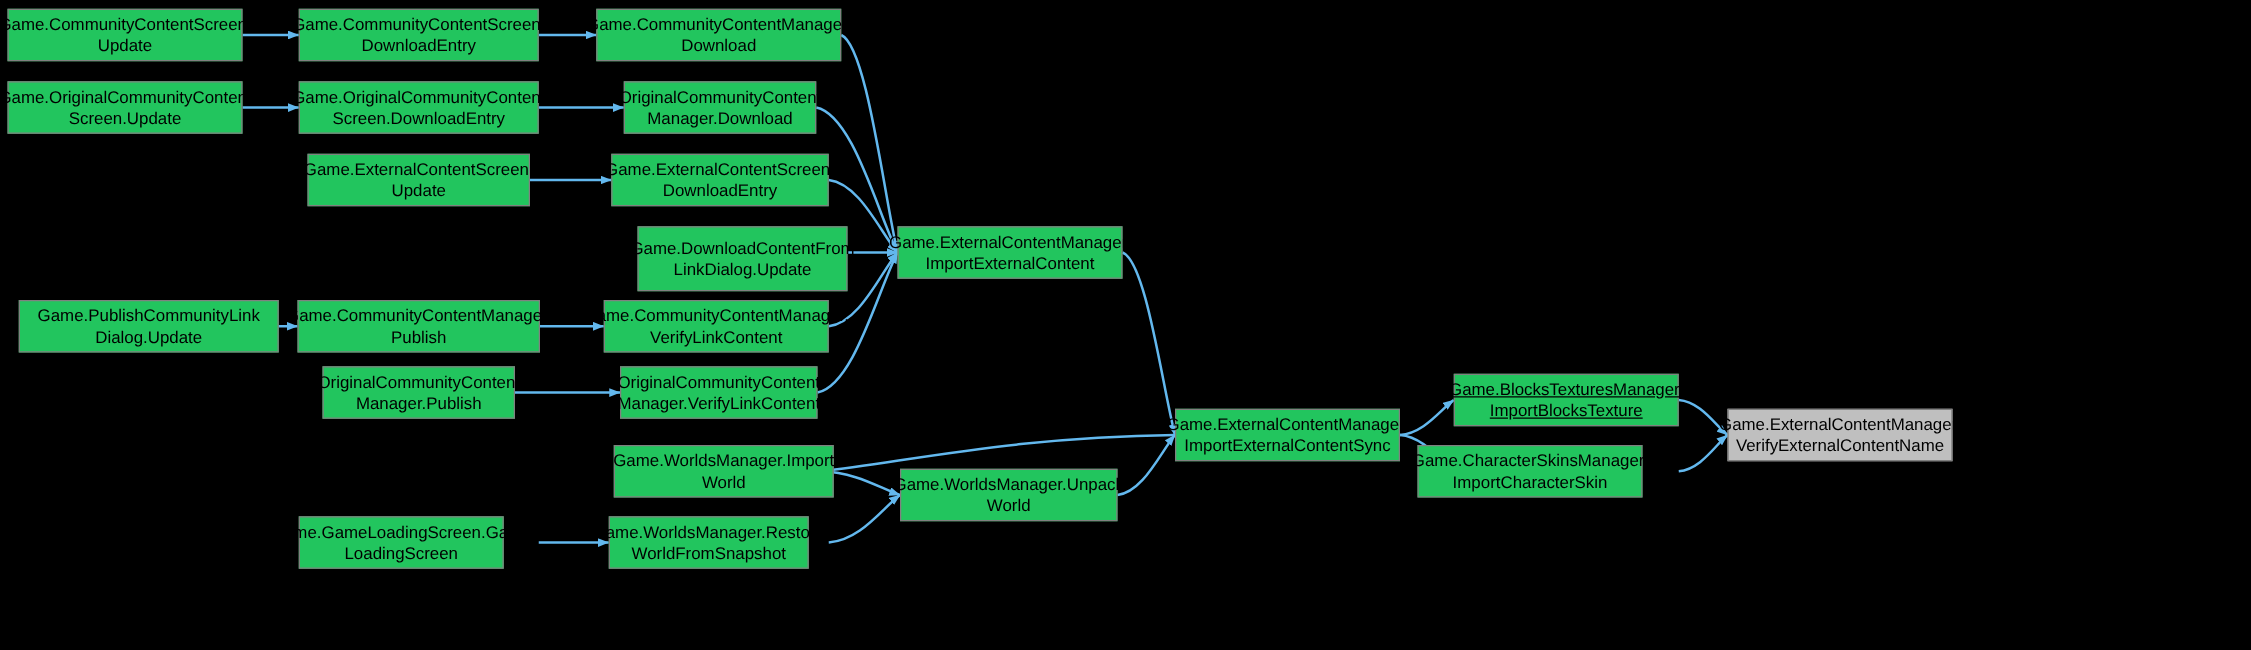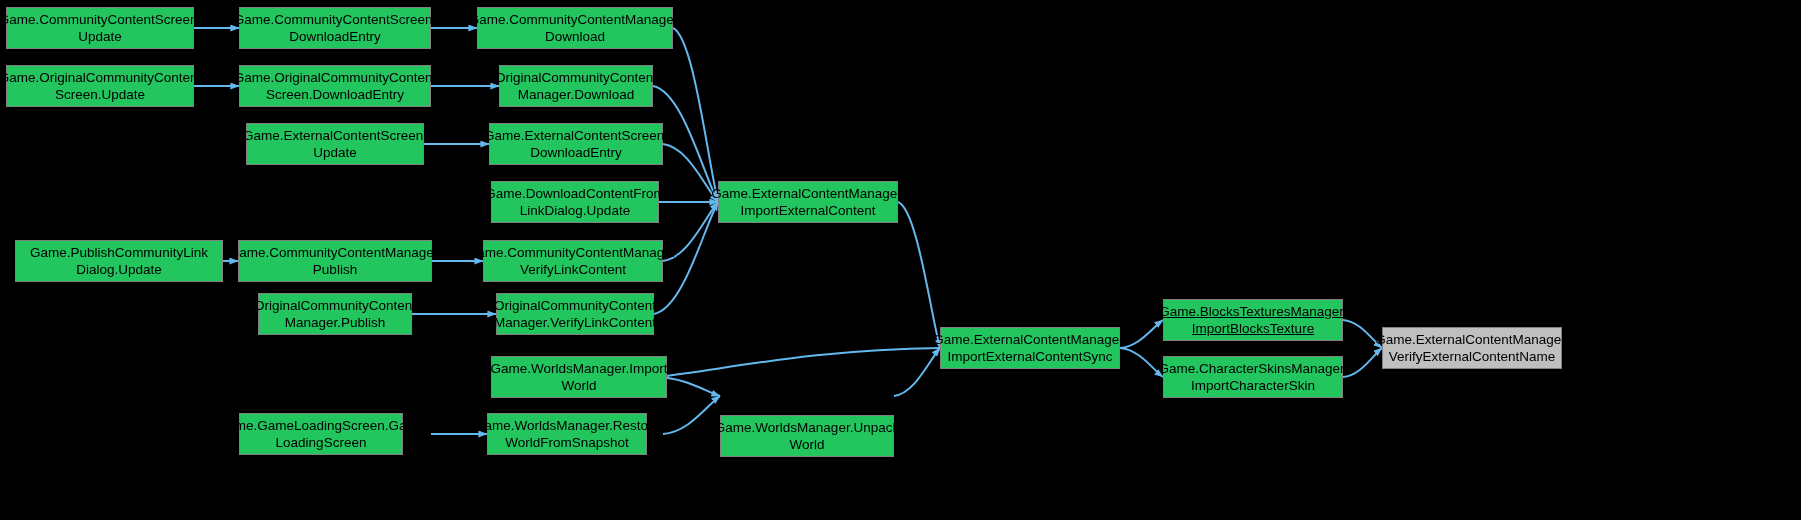--- a/index.html
+++ b/index.html
@@ -92,44 +92,44 @@
       <div class="node" style="left: 6px; top: 65px; width: 188px; height: 42px;">Game.OriginalCommunityContent
 Screen.Update</div>
       <div class="node" style="left: 239px; top: 65px; width: 192px; height: 42px;">Game.OriginalCommunityContent
 Screen.DownloadEntry</div>
       <div class="node" style="left: 499px; top: 65px; width: 154px; height: 42px;">OriginalCommunityContent
 Manager.Download</div>
       <div class="node" style="left: 246px; top: 123px; width: 178px; height: 42px;">Game.ExternalContentScreen.
 Update</div>
       <div class="node" style="left: 489px; top: 123px; width: 174px; height: 42px;">Game.ExternalContentScreen.
 DownloadEntry</div>
-      <div class="node" style="left: 491px; top: 181px; width: 168px; height: 42px;">Game.DownloadContentFrom
+      <div class="node" style="left: 510px; top: 181px; width: 168px; height: 52px;">Game.DownloadContentFrom
 LinkDialog.Update</div>
       <div class="node" style="left: 718px; top: 181px; width: 180px; height: 42px;">Game.ExternalContentManager.
 ImportExternalContent</div>
       <div class="node" style="left: 15px; top: 240px; width: 208px; height: 42px;">Game.PublishCommunityLink
 Dialog.Update</div>
       <div class="node" style="left: 238px; top: 240px; width: 194px; height: 42px;">Game.CommunityContentManager.
 Publish</div>
       <div class="node" style="left: 483px; top: 240px; width: 180px; height: 42px;">Game.CommunityContentManager.
 VerifyLinkContent</div>
       <div class="node" style="left: 258px; top: 293px; width: 154px; height: 42px;">OriginalCommunityContent
 Manager.Publish</div>
       <div class="node" style="left: 496px; top: 293px; width: 158px; height: 42px;">OriginalCommunityContent
 Manager.VerifyLinkContent</div>
       <div class="node" style="left: 940px; top: 327px; width: 180px; height: 42px;">Game.ExternalContentManager.
 ImportExternalContentSync</div>
       <div class="node" style="left: 1163px; top: 299px; width: 180px; height: 42px; text-decoration: underline;">Game.BlocksTexturesManager.
 ImportBlocksTexture</div>
-      <div class="node" style="left: 1163px; top: 356px; width: 180px; height: 42px;">Game.CharacterSkinsManager.
+      <div class="node" style="left: 1134px; top: 356px; width: 180px; height: 42px;">Game.CharacterSkinsManager.
 ImportCharacterSkin</div>
       <div class="node highlight" style="left: 1382px; top: 327px; width: 180px; height: 42px;">Game.ExternalContentManager.
 VerifyExternalContentName</div>
       <div class="node" style="left: 491px; top: 356px; width: 176px; height: 42px;">Game.WorldsManager.Import
 World</div>
-      <div class="node" style="left: 720px; top: 375px; width: 174px; height: 42px; margin-top: 40px;">Game.WorldsManager.Unpack
+      <div class="node" style="left: 720px; top: 375px; width: 174px; height: 42px;">Game.WorldsManager.Unpack
 World</div>
       <div class="node" style="left: 239px; top: 413px; width: 164px; height: 42px;">Game.GameLoadingScreen.Game
 LoadingScreen</div>
       <div class="node" style="left: 487px; top: 413px; width: 160px; height: 42px;">Game.WorldsManager.Restore
 WorldFromSnapshot</div>
     </div>
 </div>
 
 </body></html>

